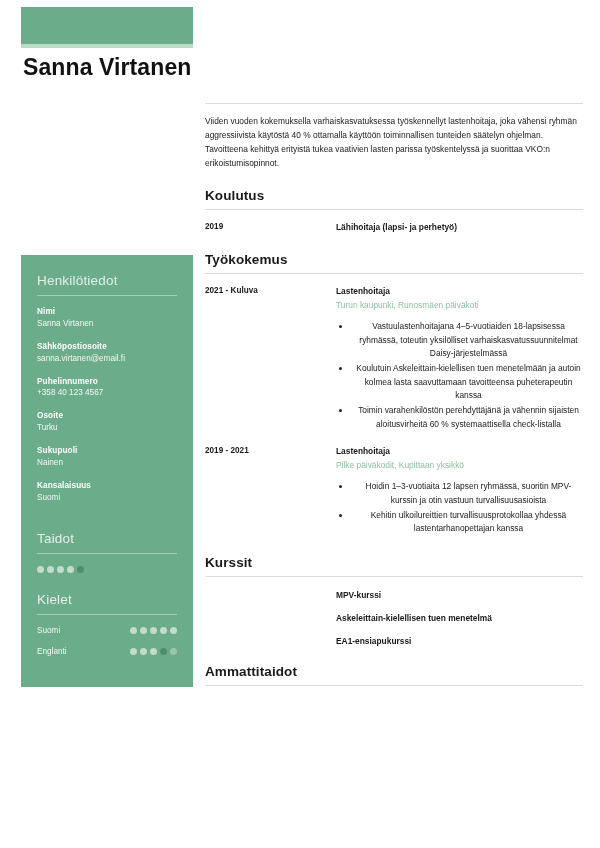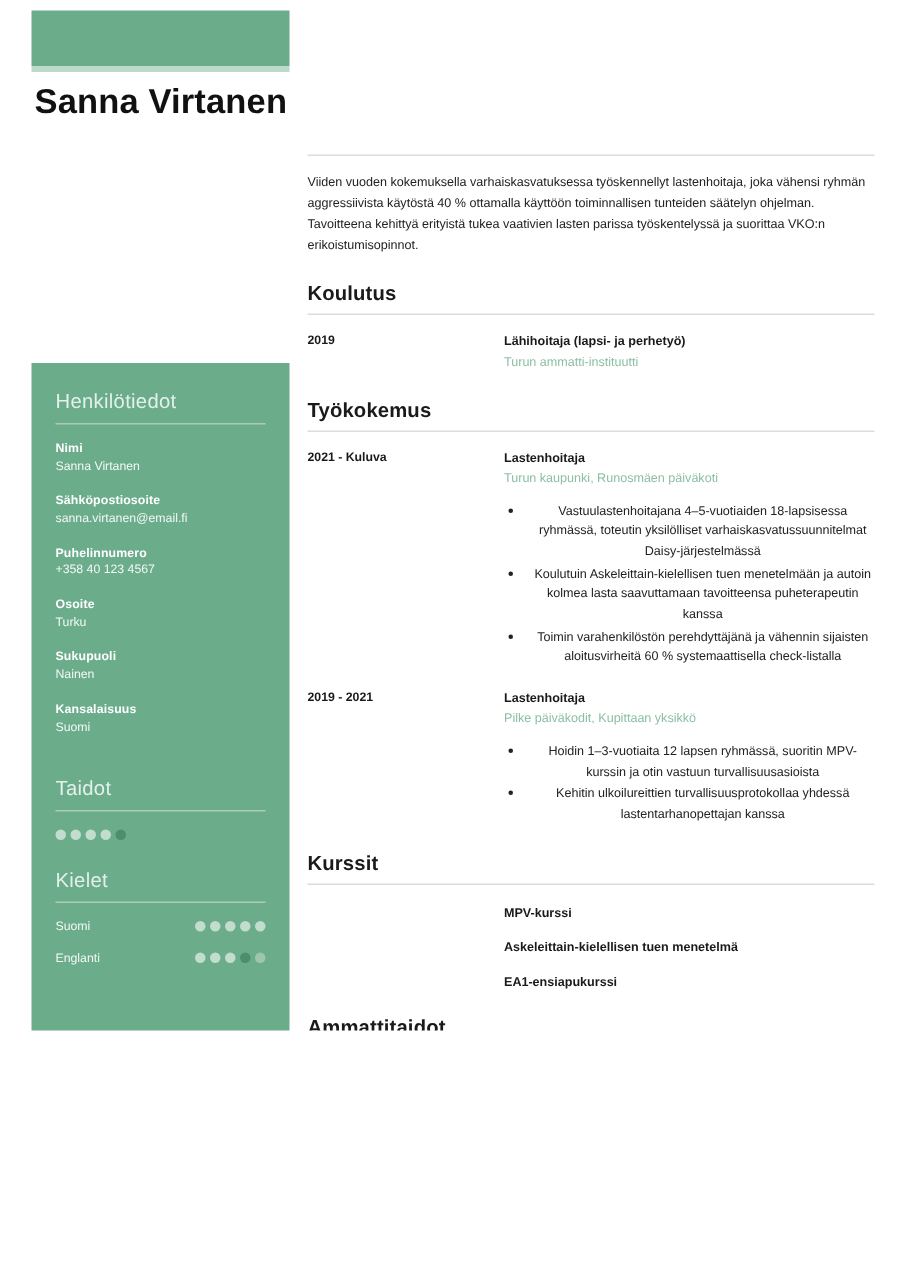--- a/index.html
+++ b/index.html
@@ -44,21 +44,21 @@
     font-size: 23px;
     font-weight: bold;
     color: #111111;
     letter-spacing: 0.1px;
   }
 
   
   .sidebar {
     position: absolute;
     left: 21px;
-    top: 242px;
+    top: 255px;
     width: 172px;
     height: 593px;
     background: #6BAC8B;
     padding: 18px 16px 0 16px;
     color: #ffffff;
   }
   .side-h {
     font-size: 13.5px;
     font-weight: normal;
     color: #E4F0EA;
@@ -299,21 +299,20 @@
       <p class="summary-text">Viiden vuoden kokemuksella varhaiskasvatuksessa työskennellyt lastenhoitaja, joka vähensi ryhmän aggressiivista käytöstä 40 % ottamalla käyttöön toiminnallisen tunteiden säätelyn ohjelman. Tavoitteena kehittyä erityistä tukea vaativien lasten parissa työskentelyssä ja suorittaa VKO:n erikoistumisopinnot.</p>
     </section>
 
     <section class="blk">
       <div class="sec-title">Koulutus</div>
       <div class="sec-rule"></div>
       <div class="entry">
         <div class="entry-date">2019</div>
         <div class="entry-body">
           <div class="entry-title">Lähihoitaja (lapsi- ja perhetyö)</div>
-          <div class="entry-org">Turun ammatti-instituutti</div>
         </div>
       </div>
     </section>
 
     <section class="blk">
       <div class="sec-title">Työkokemus</div>
       <div class="sec-rule"></div>
 
       <div class="entry">
         <div class="entry-date">2021 - Kuluva</div>

